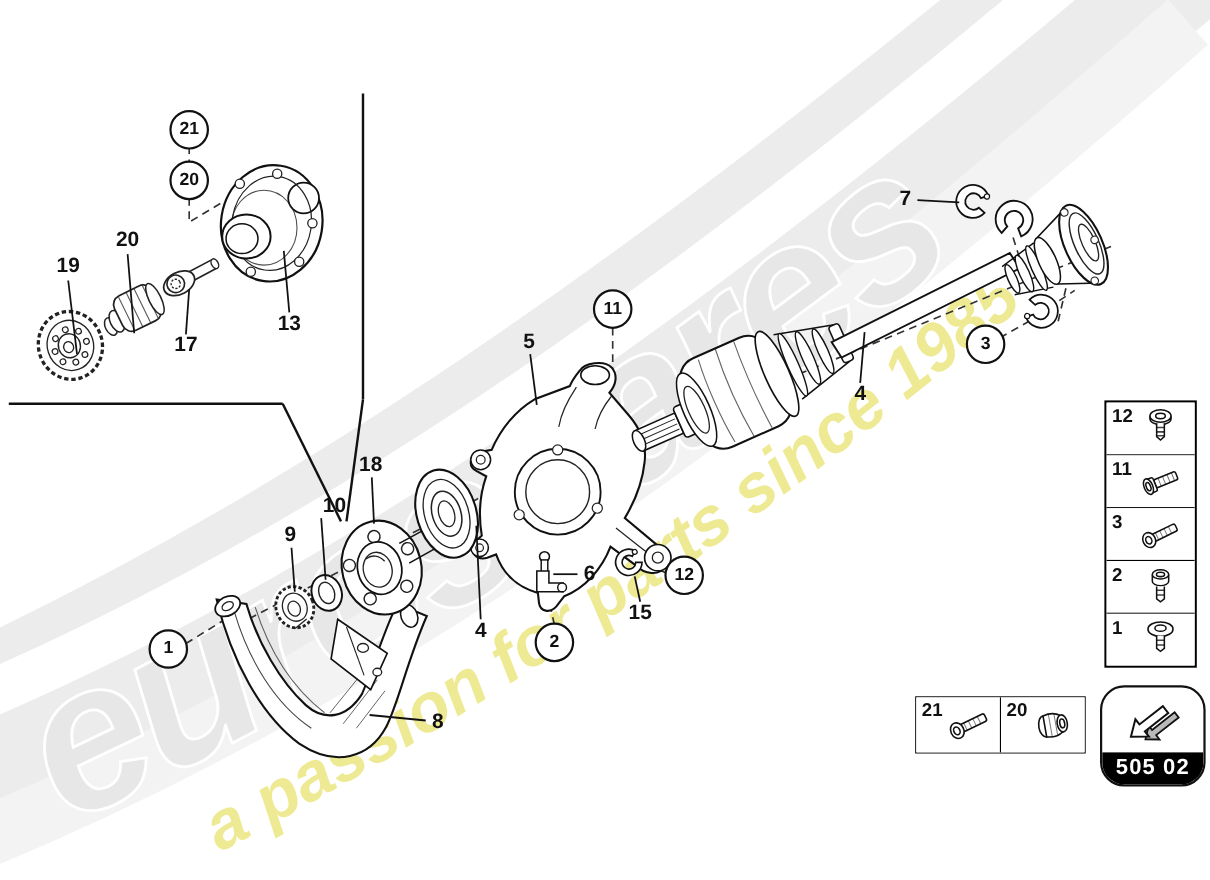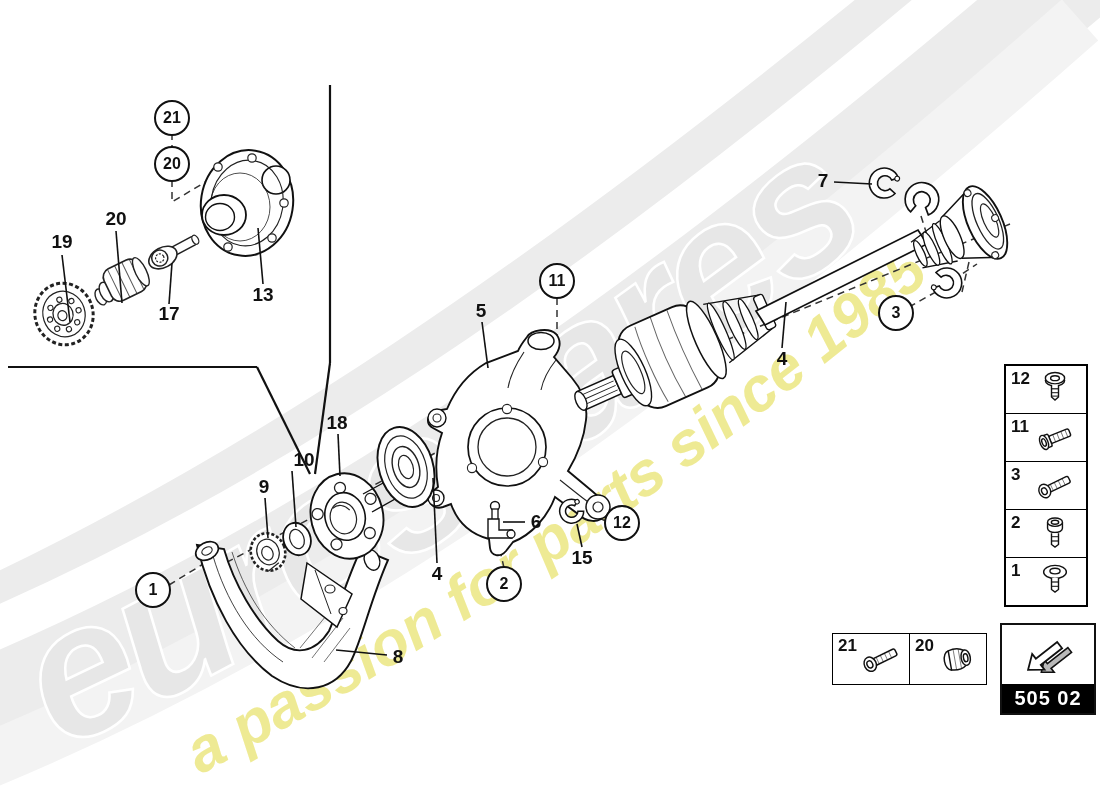--- a/index.html
+++ b/index.html
@@ -23,21 +23,21 @@
   
   .legend-row{position:absolute;left:832px;top:633px;width:153px;height:50px;border:1.8px solid #000;
       background:#fff;display:flex;z-index:6;}
   .legend-row .cell{flex:1;border-right:1.6px solid #000;position:relative;display:flex;align-items:center;background:#fff;}
   .legend-row .cell:last-child{border-right:none;}
   .legend-row .cell .num{position:absolute;left:5px;top:2px;font-weight:bold;font-size:17px;color:#111;}
   .legend-row .cell .icon{margin-left:24px;width:48px;height:44px;}
   .legend-row .cell .icon svg{width:100%;height:100%;}
   
   .nav-box{position:absolute;left:1000px;top:623px;width:92px;height:88px;border:2.5px solid #111;
-      border-radius:0;background:#fff;overflow:hidden;display:flex;flex-direction:column;z-index:6;}
+      border-radius:22px;background:#fff;overflow:hidden;display:flex;flex-direction:column;z-index:6;}
   .nav-box .arrow-area{flex:1;display:flex;align-items:center;justify-content:center;}
   .nav-box .code-bar{height:29px;background:#000;color:#fff;display:flex;align-items:center;justify-content:center;
       font-weight:bold;font-size:20px;letter-spacing:1px;}
 </style>
 </head>
 <body>
 
 <div class="stage">
 
   <svg id="art" width="1100" height="800" viewBox="0 0 1100 800">

